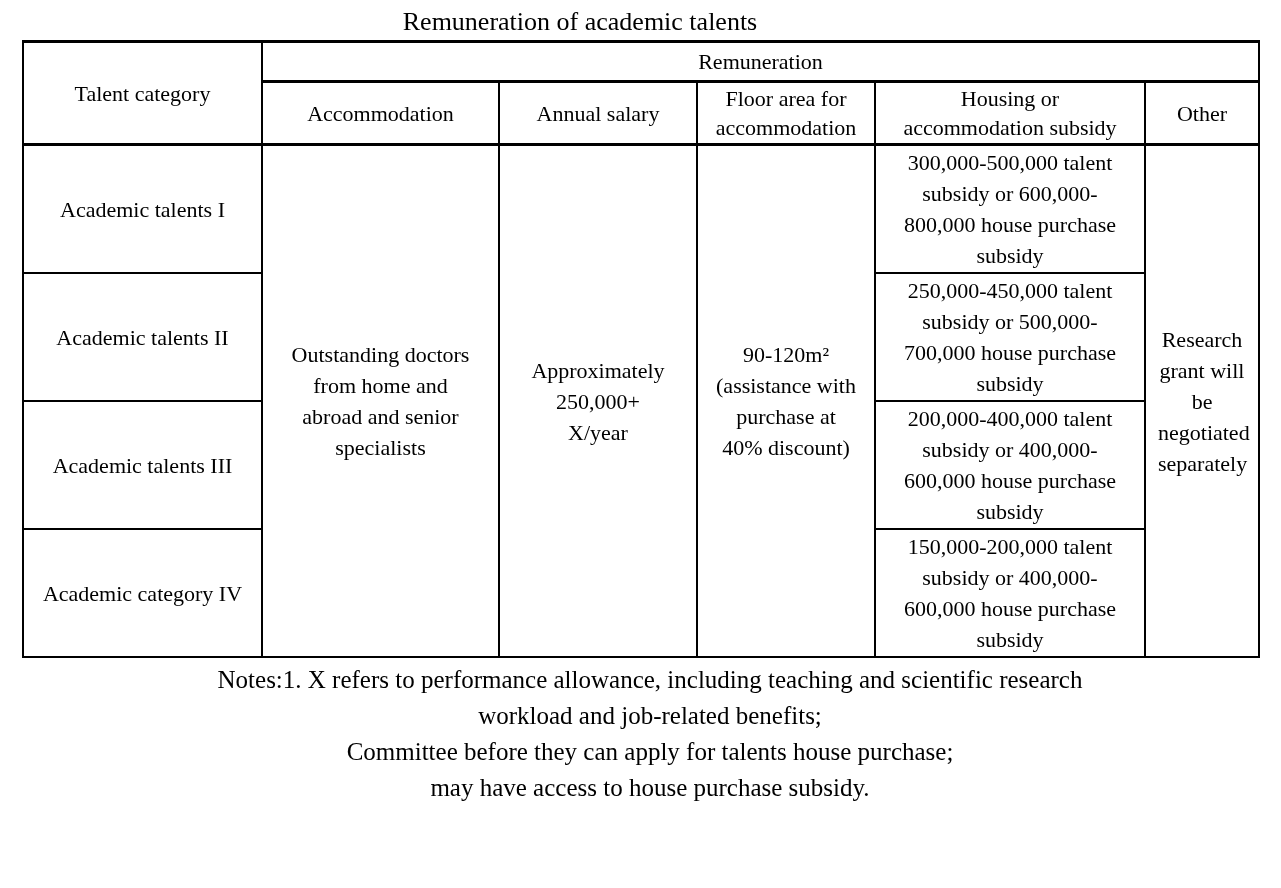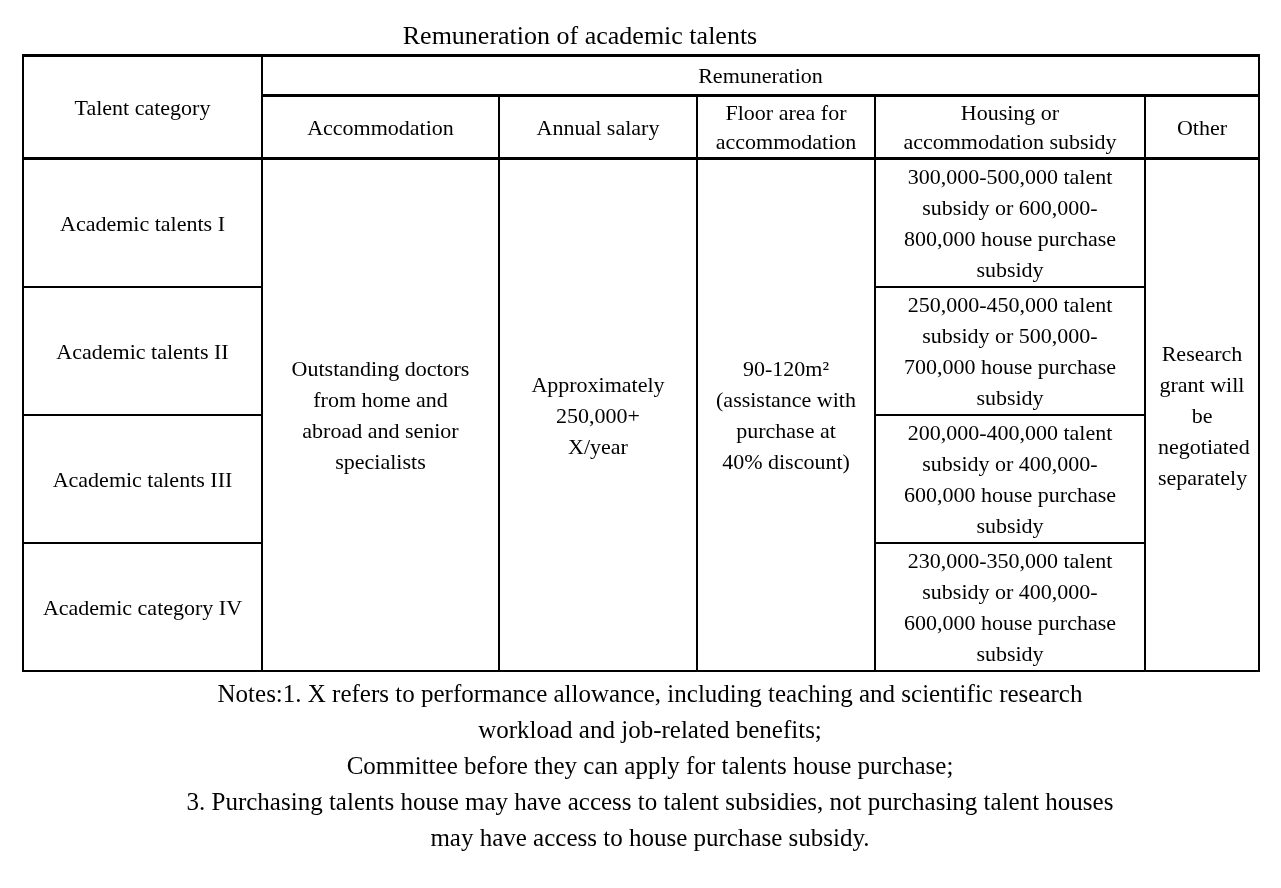--- a/index.html
+++ b/index.html
@@ -11,21 +11,21 @@
   }
   .page {
     position: relative;
     width: 1281px;
     height: 888px;
     background: #ffffff;
     overflow: hidden;
   }
   .doc-title {
     width: 1160px;
-    padding-top: 18px;
+    padding-top: 4px;
     text-align: center;
     font-size: 26px;
     line-height: 36px;
     color: #000000;
   }
   table.remuneration {
     margin-left: 22px;
     width: 1236px;
     border-collapse: collapse;
     table-layout: fixed;
@@ -129,29 +129,28 @@
       <tr class="r3">
         <td>Academic talents III</td>
         <td class="pre">200,000-400,000 talent
 subsidy or 400,000-
 600,000 house purchase
 subsidy</td>
       </tr>
 
       <tr class="r4">
         <td>Academic category IV</td>
-        <td class="pre">230,000-350,000 talent
+        <td class="pre">150,000-200,000 talent
 subsidy or 400,000-
 600,000 house purchase
 subsidy</td>
       </tr>
     </tbody>
   </table>
 
   <div class="notes">
     <div class="note-line">Notes:1. X refers to performance allowance, including teaching and scientific research</div>
     <div class="note-line">workload and job-related benefits;</div>
     <div class="note-line">Committee before they can apply for talents house purchase;</div>
-    <div class="note-line">3. Purchasing talents house may have access to talent subsidies, not purchasing talent houses</div>
     <div class="note-line">may have access to house purchase subsidy.</div>
   </div>
 
 </div>
 
 </body></html>

